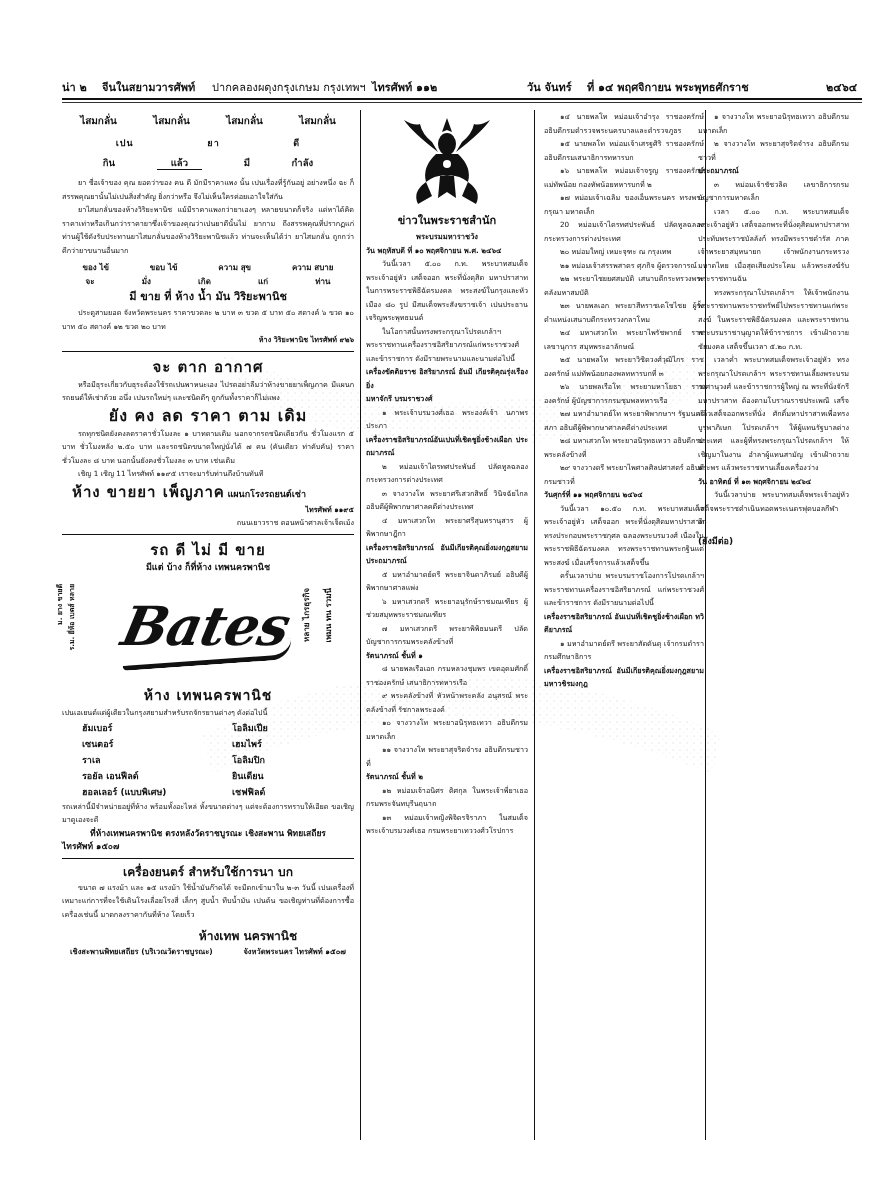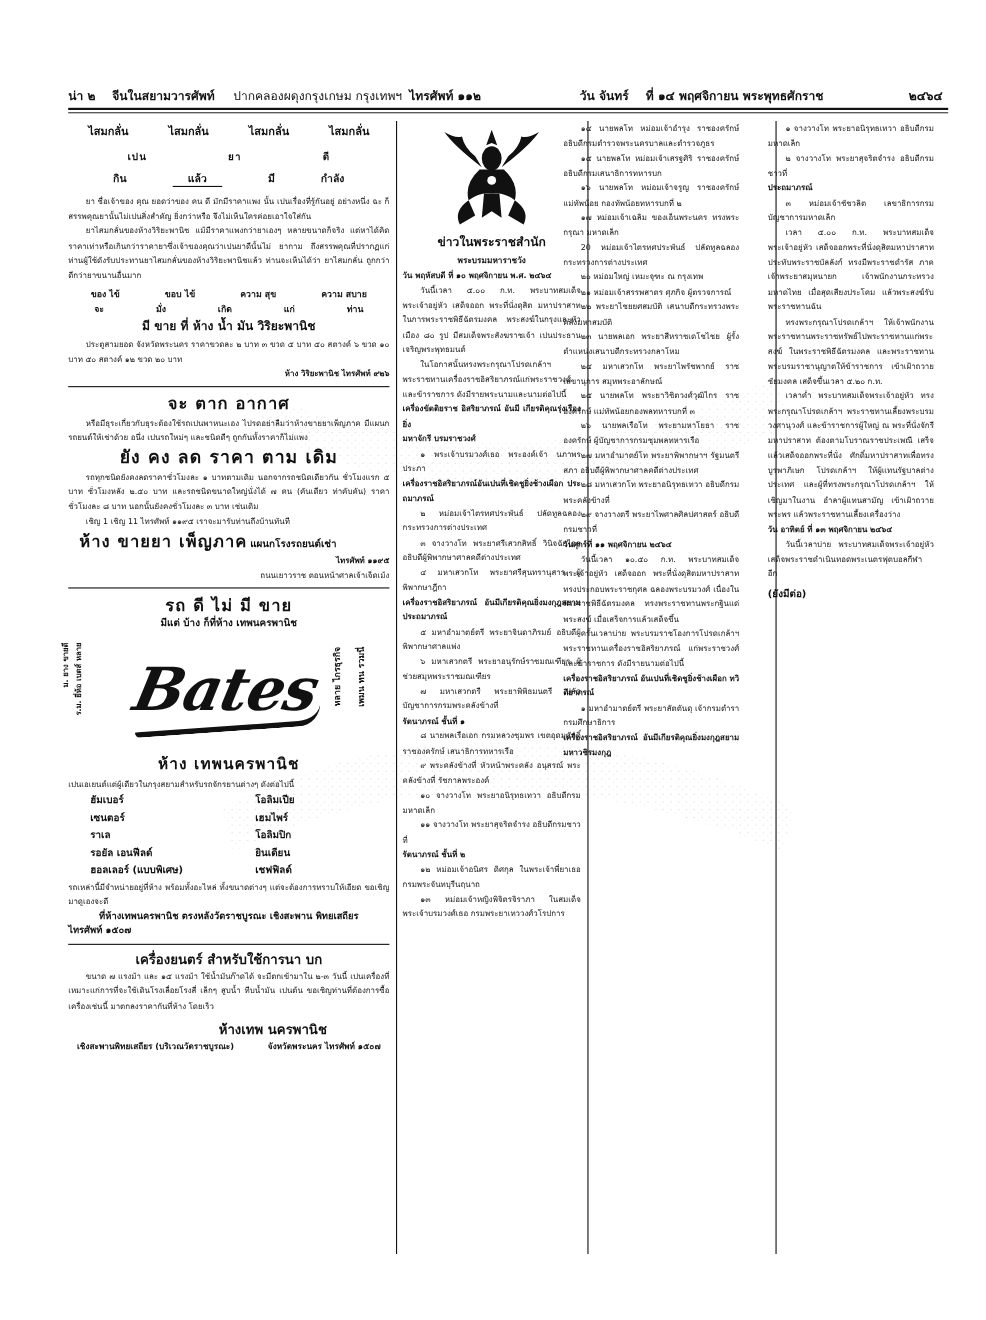--- a/index.html
+++ b/index.html
@@ -187,21 +187,21 @@
       <p class="indent">๘ นายพลเรือเอก กรมหลวงชุมพร เขตอุดมศักดิ์ ราชองครักษ์ เสนาธิการทหารเรือ</p>
       <p class="indent">๙ พระคลังข้างที่ หัวหน้าพระคลัง อนุสรณ์ พระคลังข้างที่ รัชกาลพระองค์</p>
       <p class="indent">๑๐ จางวางโท พระยาอนิรุทธเทวา อธิบดีกรมมหาดเล็ก</p>
       <p class="indent">๑๑ จางวางโท พระยาสุจริตจำรง อธิบดีกรมชาวที่</p>
       <p class="center bold">รัตนาภรณ์ ชั้นที่ ๒</p>
       <p class="indent">๑๒ หม่อมเจ้าอนิศร ดิศกุล ในพระเจ้าพี่ยาเธอ กรมพระจันทบุรีนฤนาถ</p>
       <p class="indent">๑๓ หม่อมเจ้าหญิงพิจิตรจิราภา ในสมเด็จพระเจ้าบรมวงศ์เธอ กรมพระยาเทววงศ์วโรปการ</p>
     </div>
   </div>
 
-  <div class="col" style="left:450px;width:160px;">
+  <div class="col" style="left:482px;width:160px;">
     <p class="indent">๑๔ นายพลโท หม่อมเจ้าอำรุง ราชองครักษ์ อธิบดีกรมตำรวจพระนครบาลและตำรวจภูธร</p>
     <p class="indent">๑๕ นายพลโท หม่อมเจ้าเสรฐศิริ ราชองครักษ์ อธิบดีกรมเสนาธิการทหารบก</p>
     <p class="indent">๑๖ นายพลโท หม่อมเจ้าจรูญ ราชองครักษ์ แม่ทัพน้อย กองทัพน้อยทหารบกที่ ๒</p>
     <p class="indent">๑๗ หม่อมเจ้าเฉลิม ของเอ็นพระนคร ทรงพระกรุณา มหาดเล็ก</p>
     <p class="indent">20 หม่อมเจ้าไตรทศประพันธ์ ปลัดทูลฉลองกระทรวงการต่างประเทศ</p>
     <p class="indent">๒๐ หม่อมใหญ่ เหมะจุฑะ ณ กรุงเทพ</p>
     <p class="indent">๒๑ หม่อมเจ้าสรรพสาตร ศุภกิจ ผู้ตรวจการณ์</p>
     <p class="indent">๒๒ พระยาไชยยศสมบัติ เสนาบดีกระทรวงพระคลังมหาสมบัติ</p>
     <p class="indent">๒๓ นายพลเอก พระยาสีหราชเดโชไชย ผู้รั้งตำแหน่งเสนาบดีกระทรวงกลาโหม</p>
     <p class="indent">๒๔ มหาเสวกโท พระยาไพรัชพากย์ ราชเลขานุการ สมุหพระอาลักษณ์</p>

